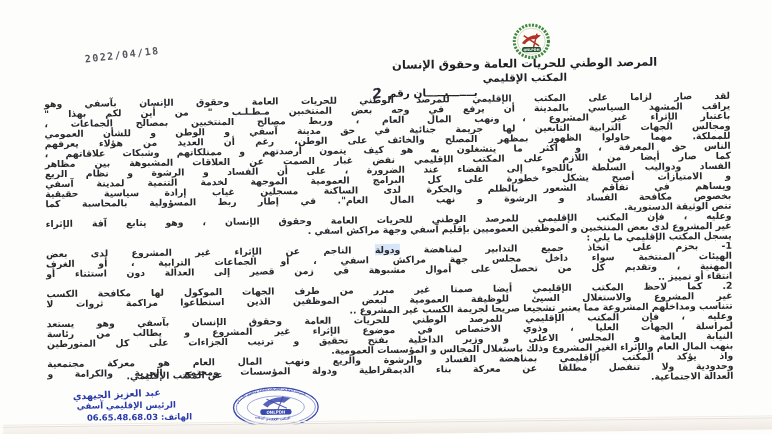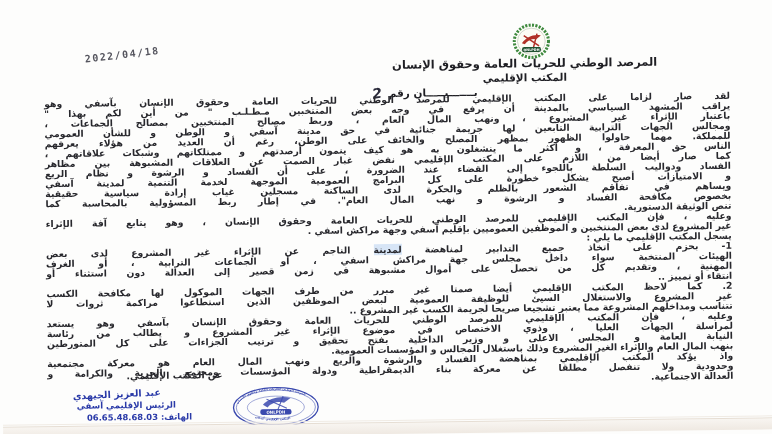--- a/index.html
+++ b/index.html
@@ -98,21 +98,21 @@
         <div class="bline">الناس حق المعرفة ، و أكثر ما ينشغلون به هو كيف ينمون أرصدتهم و ممتلكاتهم وشبكات علاقاتهم ،</div>
         <div class="bline">كما صار أيضا من اللازم على المكتب الإقليمي نفض غبار الصمت عن العلاقات المشبوهة بين مظاهر</div>
         <div class="bline">الفساد ودواليب السلطة باللجوء إلى القضاء عند الضرورة ، على أن الفساد و الرشوة و نظام الريع</div>
         <div class="bline">و الامتيازات أصبح يشكل خطورة على كل البرامج العمومية الموجهة لخدمة التنمية لمدينة آسفي</div>
         <div class="bline">ويساهم في تفاقم الشعور بالظلم والحكرة لدى الساكنة مسجلين غياب إرادة سياسية حقيقية</div>
         <div class="bline">بخصوص مكافحة الفساد و الرشوة و نهب المال العام". في إطار ربط المسؤولية بالمحاسبة كما</div>
         <div class="bline short">تنص الوثيقة الدستورية.</div>
         <div class="bline">وعليه ، فإن المكتب الإقليمي للمرصد الوطني للحريات العامة وحقوق الإنسان ، وهو يتابع آفة الإثراء</div>
         <div class="bline short">غير المشروع لدى بعض المنتخبين و الموظفين العموميين بإقليم آسفي وجهة مراكش اسفي .</div>
         <div class="bline short">يسجل المكتب الإقليمي ما يلي :</div>
-        <div class="bline">1- بحزم على اتخاذ جميع التدابير لمناهضة <span class="hl" style="background: rgb(215, 229, 246);">لمدينة</span> الناجم عن الإثراء غير المشروع لدى بعض</div>
+        <div class="bline">1- بحزم على اتخاذ جميع التدابير لمناهضة <span class="hl" style="background: rgb(215, 229, 246);">ودولة</span> الناجم عن الإثراء غير المشروع لدى بعض</div>
         <div class="bline">الهيئات المنتخبة سواء داخل مجلس جهة مراكش اسفي ، أو الجماعات الترابية ، أو الغرف</div>
         <div class="bline">المهنية ، وتقديم كل من تحصل على أموال مشبوهة في زمن قصير إلى العدالة دون استثناء أو</div>
         <div class="bline short">انتقاء أو تمييز ..</div>
         <div class="bline">2. كما لاحظ المكتب الإقليمي أيضا صمتا غير مبرر من طرف الجهات الموكول لها مكافحة الكسب</div>
         <div class="bline">غير المشروع والاستغلال السيئ للوظيفة العمومية لبعض الموظفين الذين استطاعوا مراكمة ثروات لا</div>
         <div class="bline short">تتناسب ومداخلهم المشروعة مما يعتبر تشجيعا صريحا لجريمة الكسب غير المشروع ..</div>
         <div class="bline">وعليه ، فإن المكتب الإقليمي للمرصد الوطني للحريات العامة وحقوق الإنسان بآسفي وهو يستعد</div>
         <div class="bline">لمراسلة الجهات العليا ، وذوي الاختصاص في موضوع الإثراء غير المشروع و يطالب من رئاسة</div>
         <div class="bline">النيابة العامة و المجلس الاعلى و وزير الداخلية بفتح تحقيق و ترتيب الجزاءات على كل المتورطين</div>
         <div class="bline short">بنهب المال العام والإثراء الغير المشروع وذلك باستغلال المجالس و المؤسسات العمومية.</div>

